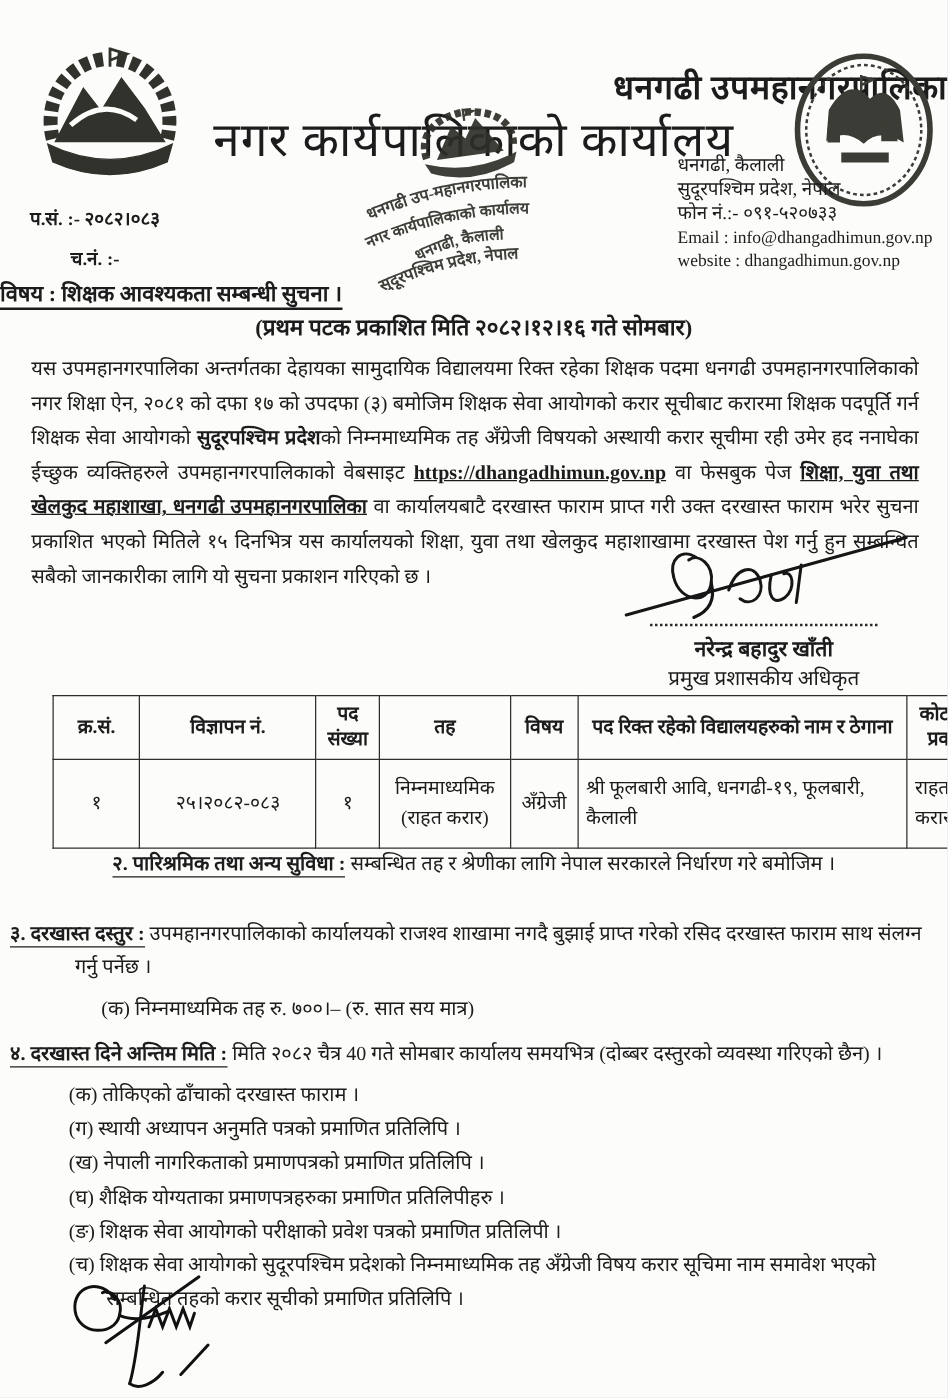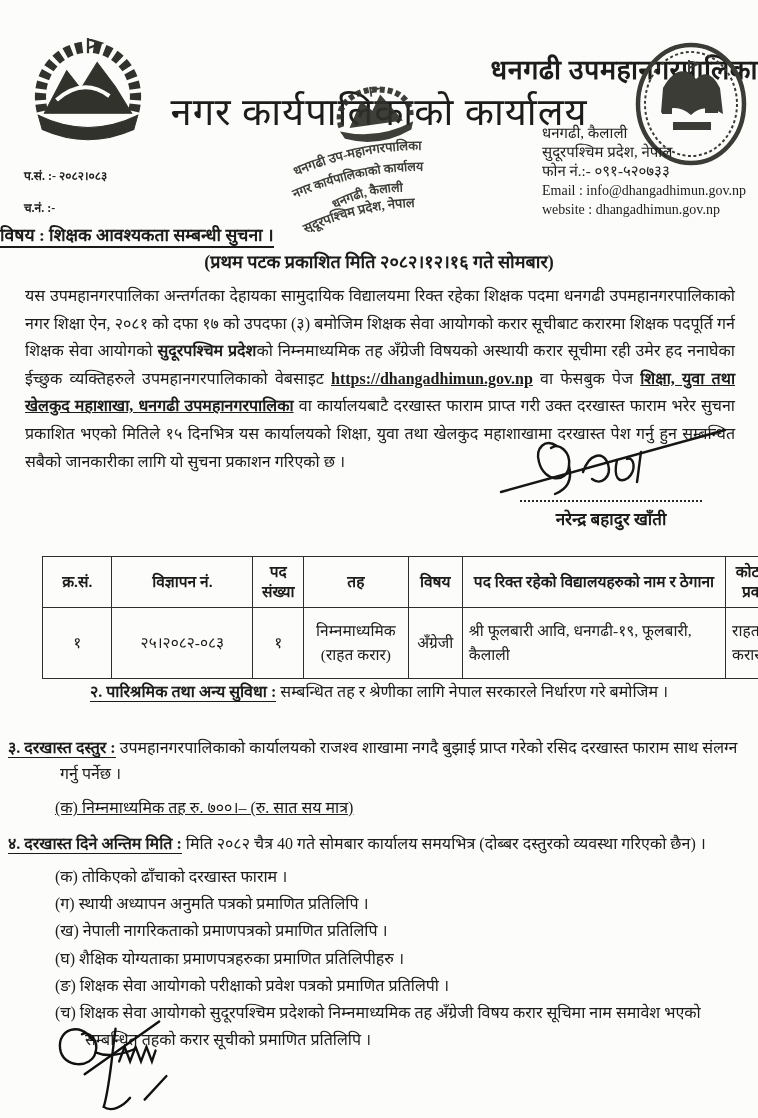--- a/index.html
+++ b/index.html
@@ -13,21 +13,21 @@
 
   
   .emblem-left { position:absolute; left:26px; top:36px; width:124px; height:120px; }
   .org-name   { position:absolute; top:50px; left:0; right:0; text-align:right;
                 font-size:27px; font-weight:bold; letter-spacing:0.5px; }
   .office-name{ position:absolute; top:84px; left:0; right:0; text-align:center;
                 font-size:38px; font-weight:normal; letter-spacing:1px; }
   .seal-right { position:absolute; left:633px; top:40px; width:116px; height:128px; }
   .contact    { position:absolute; left:542px; top:124px; font-size:14px; line-height:19px; }
   .contact .dv{ font-size:15px; }
-  .refs       { position:absolute; left:24px; top:160px; font-size:12px; line-height:32px; font-weight:600; }
+  .refs       { position:absolute; left:24px; top:160px; font-size:15px; line-height:32px; font-weight:600;text-align:center; }
   .stamp      { position:absolute; left:282px; top:84px; width:198px; height:148px; opacity:0.92; }
 
   .subject-wrap { position:absolute; top:222px; left:0; right:0; text-align:left; }
   .subject      { font-size:17.5px; font-weight:bold; border-bottom:2px solid #1c1c1c; padding-bottom:1px; }
   .publish-line { position:absolute; top:249px; left:0; right:0; text-align:center;
                   font-size:18px; font-weight:bold; }
 
   
   .body-par { position:absolute; top:282px; left:25px; width:710px;
               font-size:16px; line-height:27.6px; text-align:justify; }
@@ -48,21 +48,21 @@
   table.vac { border-collapse:collapse; margin:10px 0 0 34px; width:748px;
               font-size:15.5px; }
   table.vac th, table.vac td { border:1.6px solid #2e2e2a; padding:3px 6px; vertical-align:middle; }
   table.vac th { font-weight:bold; text-align:center; line-height:20px; height:44px; }
   table.vac td { height:64px; line-height:24px; }
   .ta-c { text-align:center; }
   .ta-l { text-align:left; padding-left:8px; }
 
   .sec2 { margin-top:0;text-align:center; }
   .sec3 { margin-top:30px; }
-  .sec3a{ margin-left:47px; margin-top:8px; line-height:26px;text-decoration:underline; }
+  .sec3a{ margin-left:73px; margin-top:8px; line-height:26px; }
   .sec4 { margin-top:10px; }
   .sec5h{ margin-top:10px; }
   .doc-list { list-style:none; margin:6px 0 0 0; padding:0; }
   .doc-list li { margin-left:47px; line-height:27.2px; padding-left:30px; text-indent:-30px; }
 
   .sig-bottom { position:absolute; left:46px; top:1016px; width:190px; height:100px; }
 </style>
 </head>
 <body>
 
@@ -139,20 +139,21 @@
         <path d="M10,68 L234,6"></path>
         <path d="M66,22 C54,14 44,24 48,38 C53,58 76,60 78,42 C80,28 68,18 60,24"></path>
         <path d="M78,42 C82,58 74,66 64,70"></path>
         <path d="M92,48 C98,30 112,26 117,40 C121,53 110,62 101,55"></path>
         <path d="M126,36 C122,54 128,60 137,54 C146,46 143,32 136,35"></path>
         <path d="M150,28 C148,42 147,52 146,58"></path>
       </g>
     </svg>
     <span class="sig-dots"></span>
     <div class="sig-name b">नरेन्द्र बहादुर खाँती</div>
+    <div class="sig-title">प्रमुख प्रशासकीय अधिकृत</div>
   </div>
 
   <div class="lower">
 
 
     <table class="vac">
       <colgroup>
         <col style="width:63px">
           <col style="width:128px">
           <col style="width:46px">

